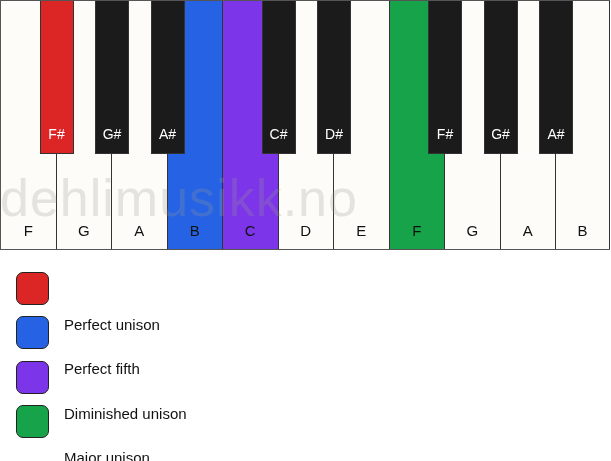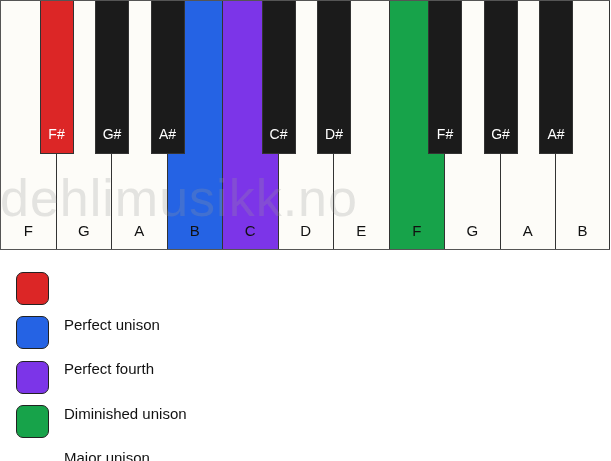--- a/index.html
+++ b/index.html
@@ -80,21 +80,21 @@
 </div>
 
 <div class="wm">dehlimusikk.no</div>
 
 <div class="legend-item" style="top:272px;">
   <div class="sw" style="background:#dc2626;"></div>
   <span class="lt">Perfect unison</span>
 </div>
 <div class="legend-item" style="top:316px;">
   <div class="sw" style="background:#2563e4;"></div>
-  <span class="lt">Perfect fourth</span>
+  <span class="lt">Perfect fifth</span>
 </div>
 <div class="legend-item" style="top:361px;">
   <div class="sw" style="background:#7c35e8;"></div>
   <span class="lt">Diminished unison</span>
 </div>
 <div class="legend-item" style="top:405px;">
   <div class="sw" style="background:#17a34a;"></div>
   <span class="lt">Major unison</span>
 </div>
 

